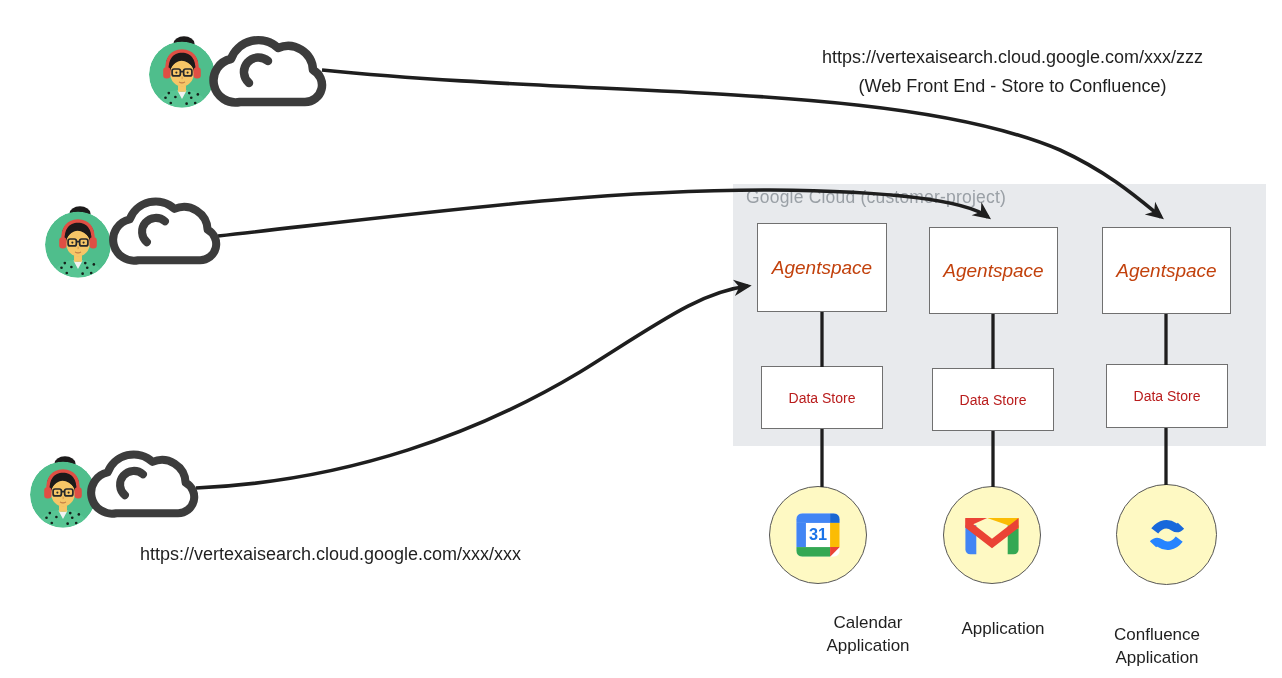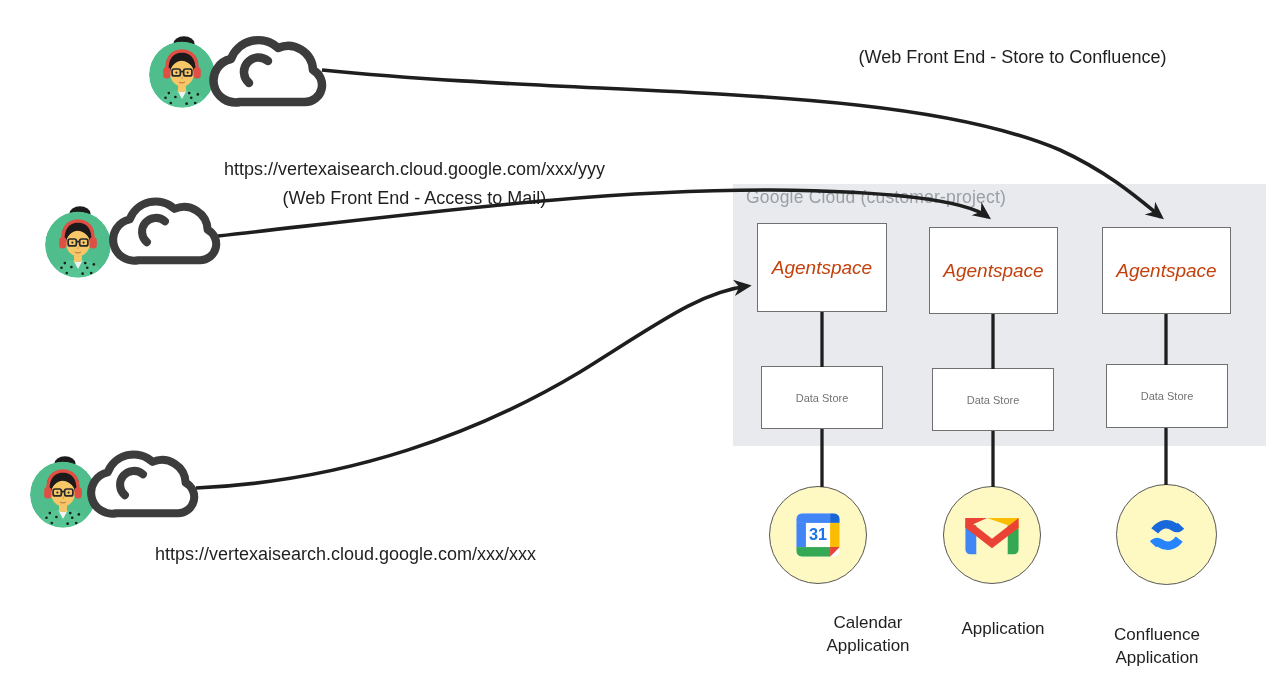--- a/index.html
+++ b/index.html
@@ -10,21 +10,21 @@
   
   .linkblock{position:absolute;width:485px;text-align:center;font-size:18px;line-height:29px;color:#1f1f1f;}
   .linkblock .url{white-space:nowrap;}
   .linkblock .caption{white-space:nowrap;}
   
   .gcp{position:absolute;left:733px;top:184px;width:533px;height:262px;background:#E8EAED;}
   .gcp-label{position:absolute;left:13px;top:3px;font-size:17.5px;color:#9AA0A6;letter-spacing:.2px;white-space:nowrap;}
   
   .box{position:absolute;background:#fff;border:1.6px solid #707070;display:flex;align-items:center;justify-content:center;box-sizing:border-box;}
   .engine{font-style:italic;font-size:19px;color:#c2410c;}
-  .store{font-size:11px;color:#737373;}
+  .store{font-size:14px;color:#b91c1c;}
   #as1{left:757px;top:223px;width:130px;height:89px;}
   #as2{left:929px;top:227px;width:129px;height:87px;}
   #as3{left:1102px;top:227px;width:129px;height:87px;}
   #ds1{left:761px;top:366px;width:122px;height:63px;}
   #ds2{left:932px;top:368px;width:122px;height:63px;}
   #ds3{left:1106px;top:364px;width:122px;height:64px;}
   
   .appcircle{position:absolute;background:#fef9c3;border:1.6px solid #575757;border-radius:50%;display:flex;align-items:center;justify-content:center;box-sizing:border-box;}
   #c-cal{left:769px;top:486px;width:98px;height:98px;}
   #c-mail{left:943px;top:486px;width:98px;height:98px;}
@@ -36,27 +36,24 @@
   #al-conf{left:1057px;top:623px;}
   
   .overlay{position:absolute;left:0;top:0;width:1282px;height:678px;pointer-events:none;}
 </style>
 </head>
 <body>
 
 <div class="canvas">
 
   <div class="linkblock" style="left:770px;top:43px;">
+    <div class="url">https://vertexaisearch.cloud.google.com/xxx/zzz</div>
     <div class="caption">(Web Front End - Store to Confluence)</div>
   </div>
-  <div class="linkblock" style="left:172px;top:155px;">
-    <div class="url">https://vertexaisearch.cloud.google.com/xxx/yyy</div>
-    <div class="caption">(Web Front End - Access to Mail)</div>
-  </div>
-  <div class="linkblock" style="left:103px;top:540px;">
+  <div class="linkblock" style="left:88px;top:540px;">
     <div class="url">https://vertexaisearch.cloud.google.com/xxx/xxx</div>
   </div>
 
   <div class="gcp">
     <div class="gcp-label">Google Cloud (customer-project)</div>
   </div>
 
   <div class="box" id="as1">
     <span class="engine">Agentspace</span>
   </div>

